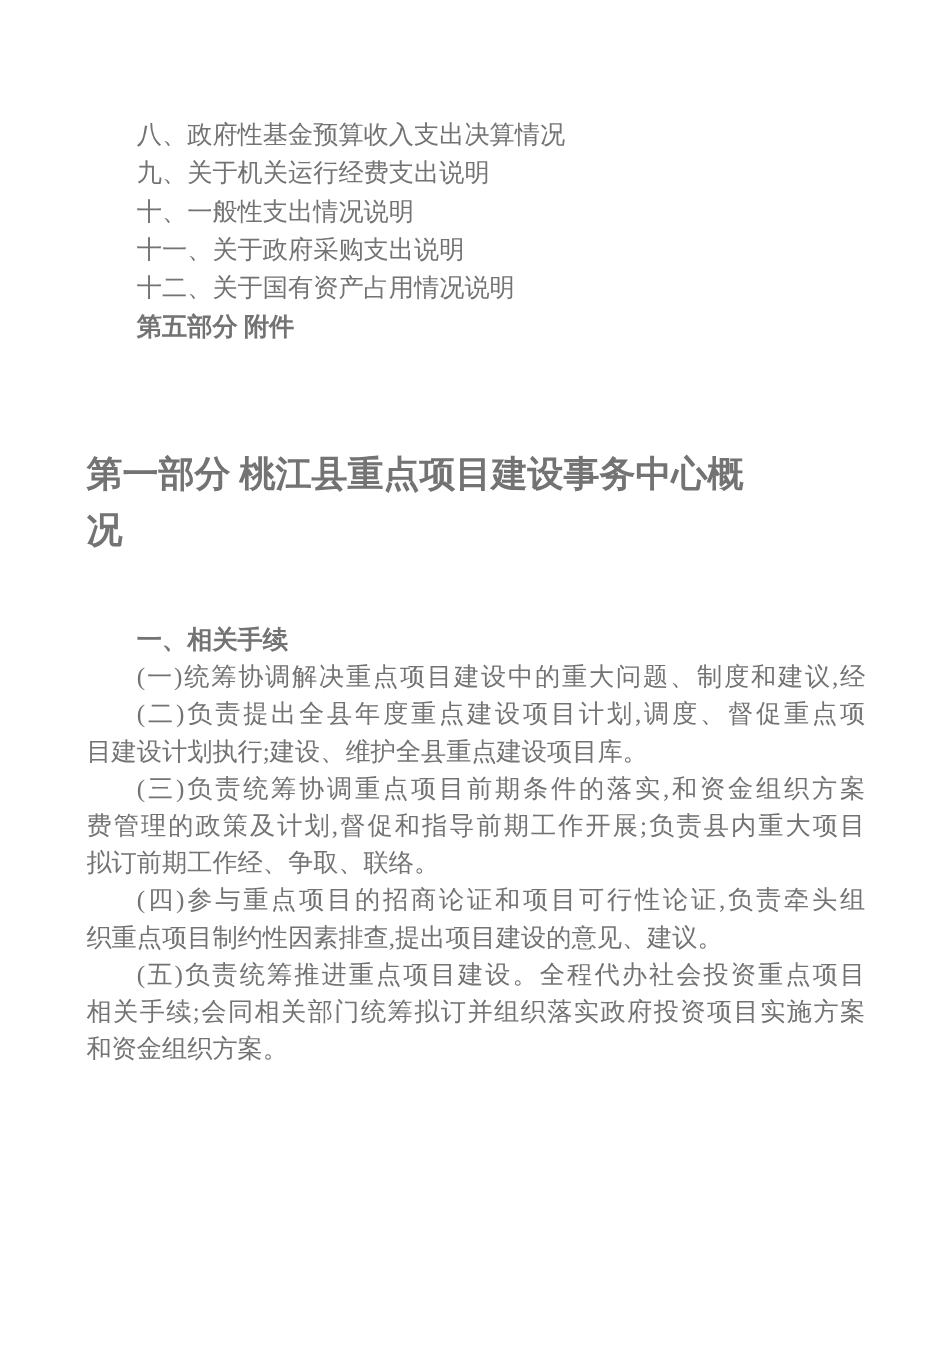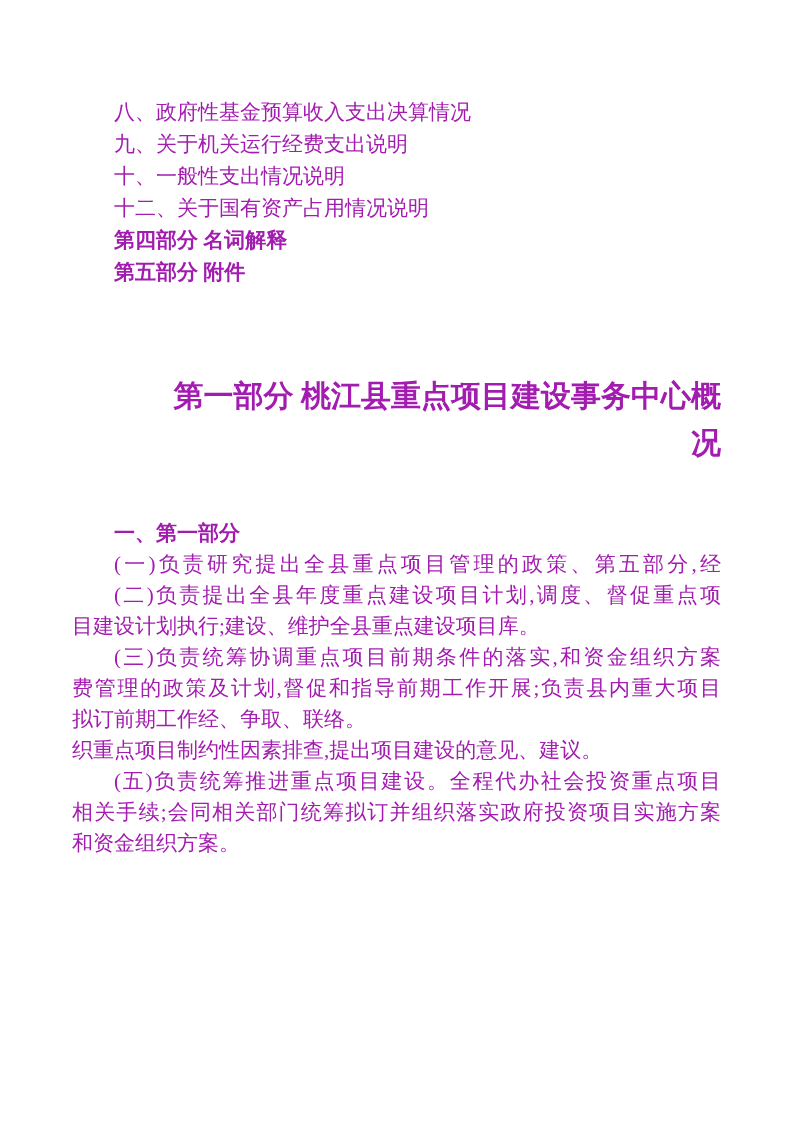--- a/index.html
+++ b/index.html
@@ -7,21 +7,21 @@
     padding: 0;
     background: #ffffff;
   }
   .page {
     position: relative;
     width: 793px;
     height: 1122px;
     box-sizing: border-box;
     padding: 96px 72px 0 72px;
     background: #ffffff;
-    color: #a21caf;
+    color: #737373;
     font-family: "Liberation Serif", "DejaVu Serif", serif;
     overflow: hidden;
   }
   
   .toc {
     font-size: 21px;
     line-height: 32px;
   }
   .toc-line {
     text-indent: 42px;
@@ -29,21 +29,21 @@
   }
   .toc-line.bold {
     font-weight: bold;
   }
   
   .doc-title {
     margin: 84px 0 0 0;
     font-size: 30px;
     font-weight: bold;
     line-height: 47px;
-    text-align: right;
+    text-align: left;
   }
   .title-line {
     white-space: pre;
   }
   
   .content {
     margin-top: 52px;
     font-size: 21px;
     line-height: 31px;
   }
@@ -70,46 +70,47 @@
 </style>
 </head>
 <body>
 
 <div class="page">
 
   <section class="toc">
       <div class="toc-line">八、政府性基金预算收入支出决算情况</div>
       <div class="toc-line">九、关于机关运行经费支出说明</div>
       <div class="toc-line">十、一般性支出情况说明</div>
+      <div class="toc-line">十一、关于政府采购支出说明</div>
       <div class="toc-line">十二、关于国有资产占用情况说明</div>
-      <div class="toc-line bold">第四部分 名词解释</div>
       <div class="toc-line bold">第五部分 附件</div>
     </section>
 
   <h1 class="doc-title">
       <div class="title-line">第一部分 桃江县重点项目建设事务中心概</div>
       <div class="title-line">况</div>
     </h1>
 
   <section class="content">
-    <h2 class="sub-heading">一、第一部分</h2>
+    <h2 class="sub-heading">一、相关手续</h2>
     <div>
         <div class="para">
-          <div class="pline first">(一)负责研究提出全县重点项目管理的政策、第五部分,经</div>
+          <div class="pline first">(一)统筹协调解决重点项目建设中的重大问题、制度和建议,经</div>
         </div>
         <div class="para">
           <div class="pline first">(二)负责提出全县年度重点建设项目计划,调度、督促重点项</div>
           <div class="pline last">目建设计划执行;建设、维护全县重点建设项目库。</div>
         </div>
         <div class="para">
           <div class="pline first">(三)负责统筹协调重点项目前期条件的落实,和资金组织方案</div>
           <div class="pline">费管理的政策及计划,督促和指导前期工作开展;负责县内重大项目</div>
           <div class="pline last">拟订前期工作经、争取、联络。</div>
         </div>
         <div class="para">
+          <div class="pline first">(四)参与重点项目的招商论证和项目可行性论证,负责牵头组</div>
           <div class="pline last">织重点项目制约性因素排查,提出项目建设的意见、建议。</div>
         </div>
         <div class="para">
           <div class="pline first">(五)负责统筹推进重点项目建设。全程代办社会投资重点项目</div>
           <div class="pline">相关手续;会同相关部门统筹拟订并组织落实政府投资项目实施方案</div>
           <div class="pline last">和资金组织方案。</div>
         </div>
       </div>
   </section>
 

